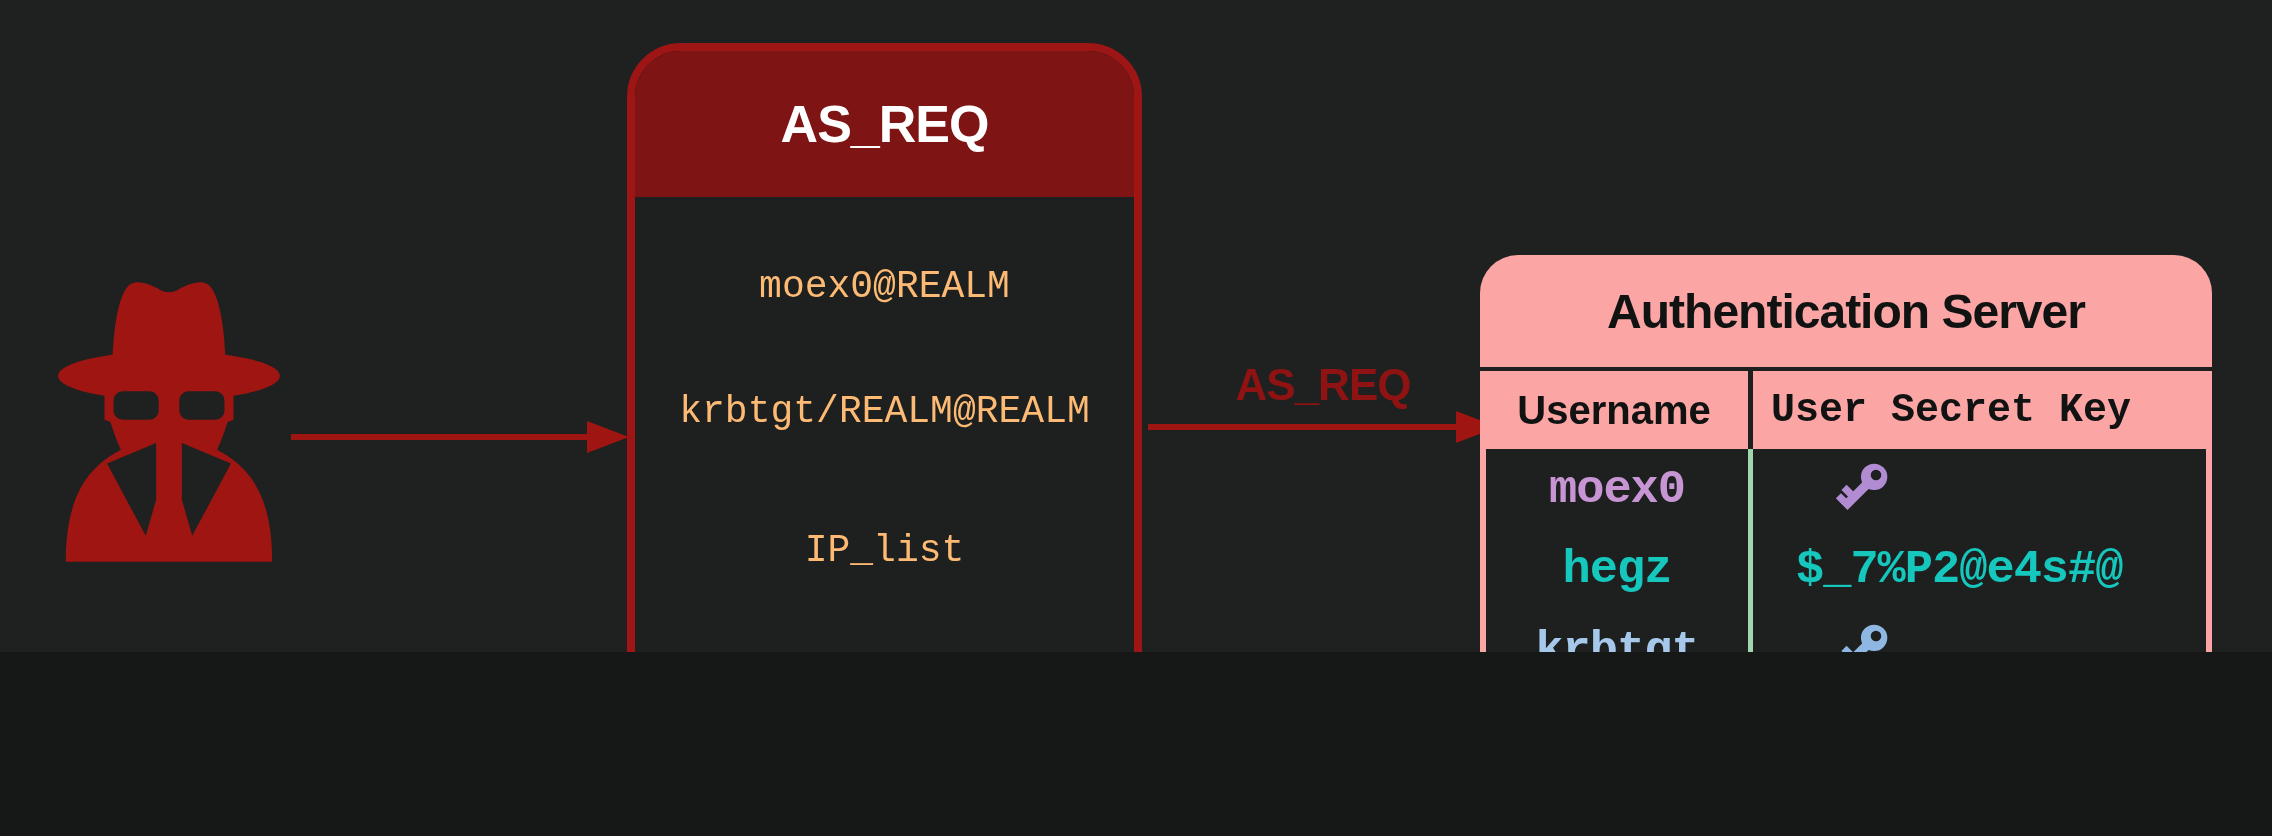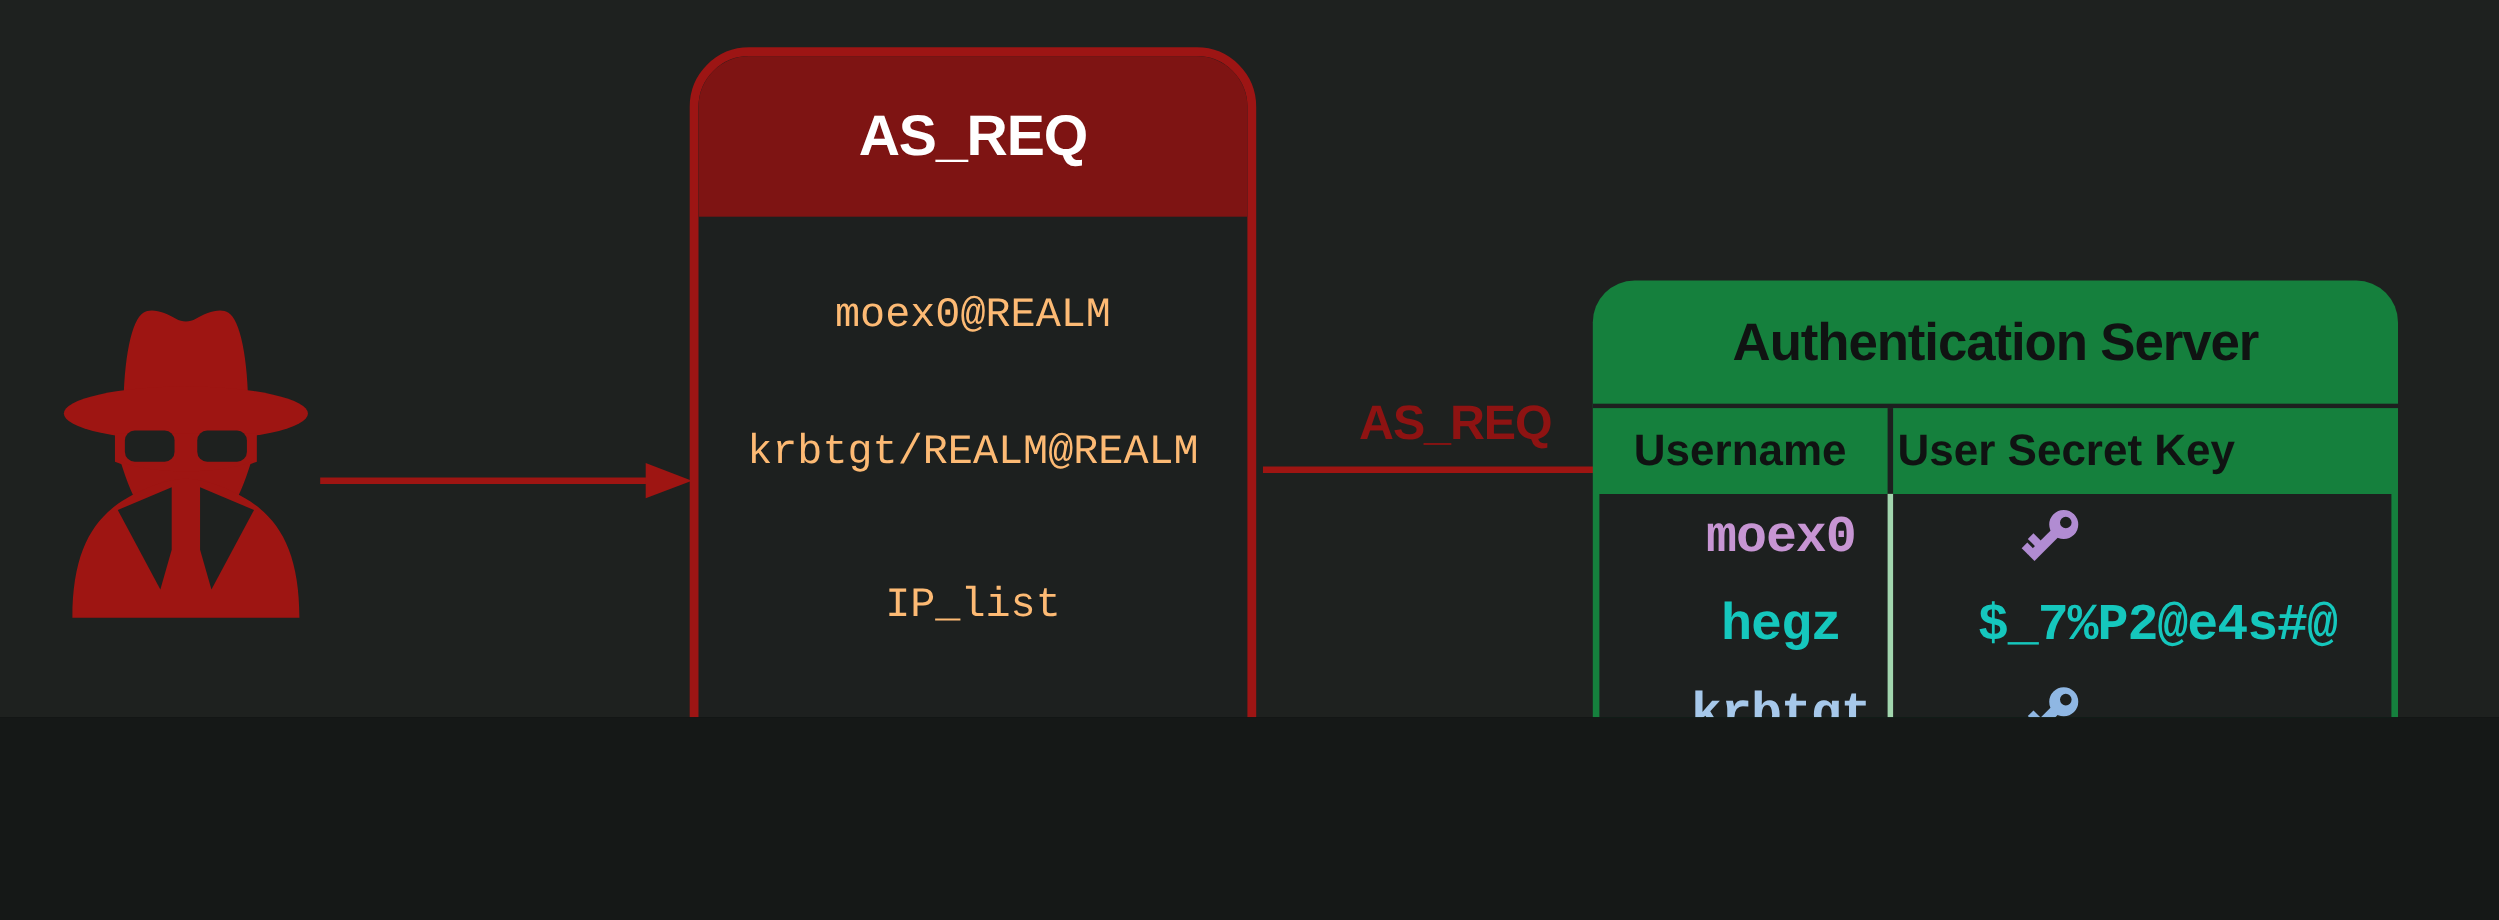--- a/index.html
+++ b/index.html
@@ -26,43 +26,43 @@
     height:146px;background:#7e1413;display:flex;align-items:center;justify-content:center;
   }
   .asreq-title{font-size:52px;font-weight:bold;letter-spacing:-1px;color:#ffffff;}
   .asreq-field{
     position:absolute;left:0;width:499px;text-align:center;
     font-family:"Liberation Mono",monospace;font-size:38px;color:#fdba74;white-space:pre;
   }
   .f0{top:214px}.f1{top:339px}.f2{top:478px}.f3{top:614px}
   
   .auth-box{
-    position:absolute;left:1448px;top:255px;width:732px;height:441px;
-    background:#15803d;border-radius:38px;overflow:hidden;
+    position:absolute;left:1480px;top:255px;width:732px;height:441px;
+    background:#fca5a5;border-radius:38px;overflow:hidden;
   }
   .auth-title{
     position:absolute;top:0;left:0;width:732px;height:112px;
     display:flex;align-items:center;justify-content:center;
     font-size:48px;font-weight:bold;letter-spacing:-1px;color:#101312;
   }
   .auth-hline{position:absolute;top:112px;left:0;width:732px;height:4px;background:#1d201f;}
   .auth-headrow{
     position:absolute;top:116px;left:0;width:732px;height:78px;
     display:grid;grid-template-columns:268px 5px 459px;
   }
   .auth-headcell{display:flex;align-items:center;font-size:40px;font-weight:bold;color:#101312;}
   .hc1{justify-content:center;}
-  .hc2{justify-content:flex-start;padding-left:4px;}
+  .hc2{justify-content:flex-start;padding-left:18px;font-family:Liberation Mono, monospace;}
   .auth-headdiv{background:#1d201f;}
   .auth-data{
     position:absolute;top:194px;left:6px;width:720px;height:241px;
     background:#1d201f;border-radius:0 0 32px 32px;
   }
   .auth-vdiv{position:absolute;left:262px;top:0;width:5px;height:241px;background:#a2d6ae;}
-  .auth-row{position:absolute;left:0;width:720px;height:80px;display:flex;align-items:center;padding-left:34px;}
+  .auth-row{position:absolute;left:0;width:720px;height:80px;display:flex;align-items:center;}
   .r0{top:0}.r1{top:80px}.r2{top:161px}
   .cell-user{
     width:262px;text-align:center;
     font-family:"Liberation Mono",monospace;font-size:47px;font-weight:bold;letter-spacing:-1px;
   }
   .cell-secret{
     margin-left:48px;
     font-family:"Liberation Mono",monospace;font-size:47px;font-weight:bold;letter-spacing:-1px;white-space:pre;
   }
   .cell-key{margin-left:81px;width:66px;height:66px;}

